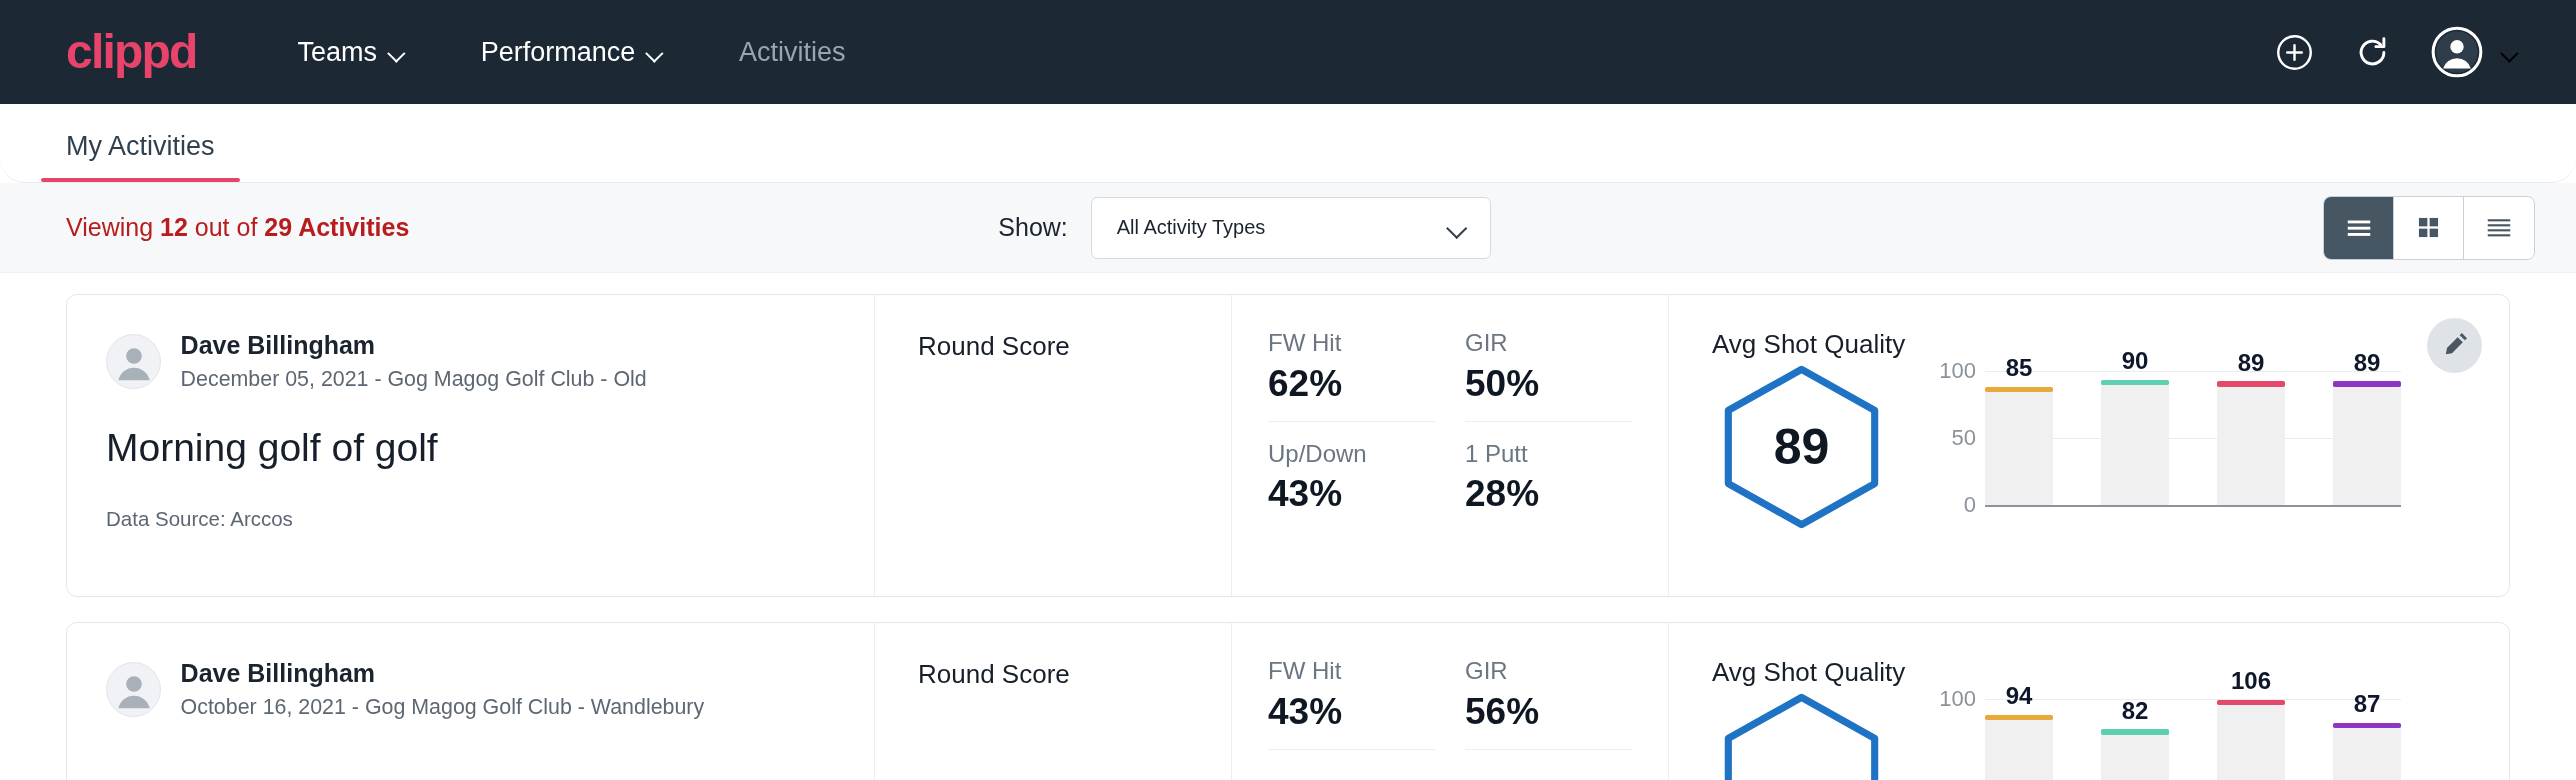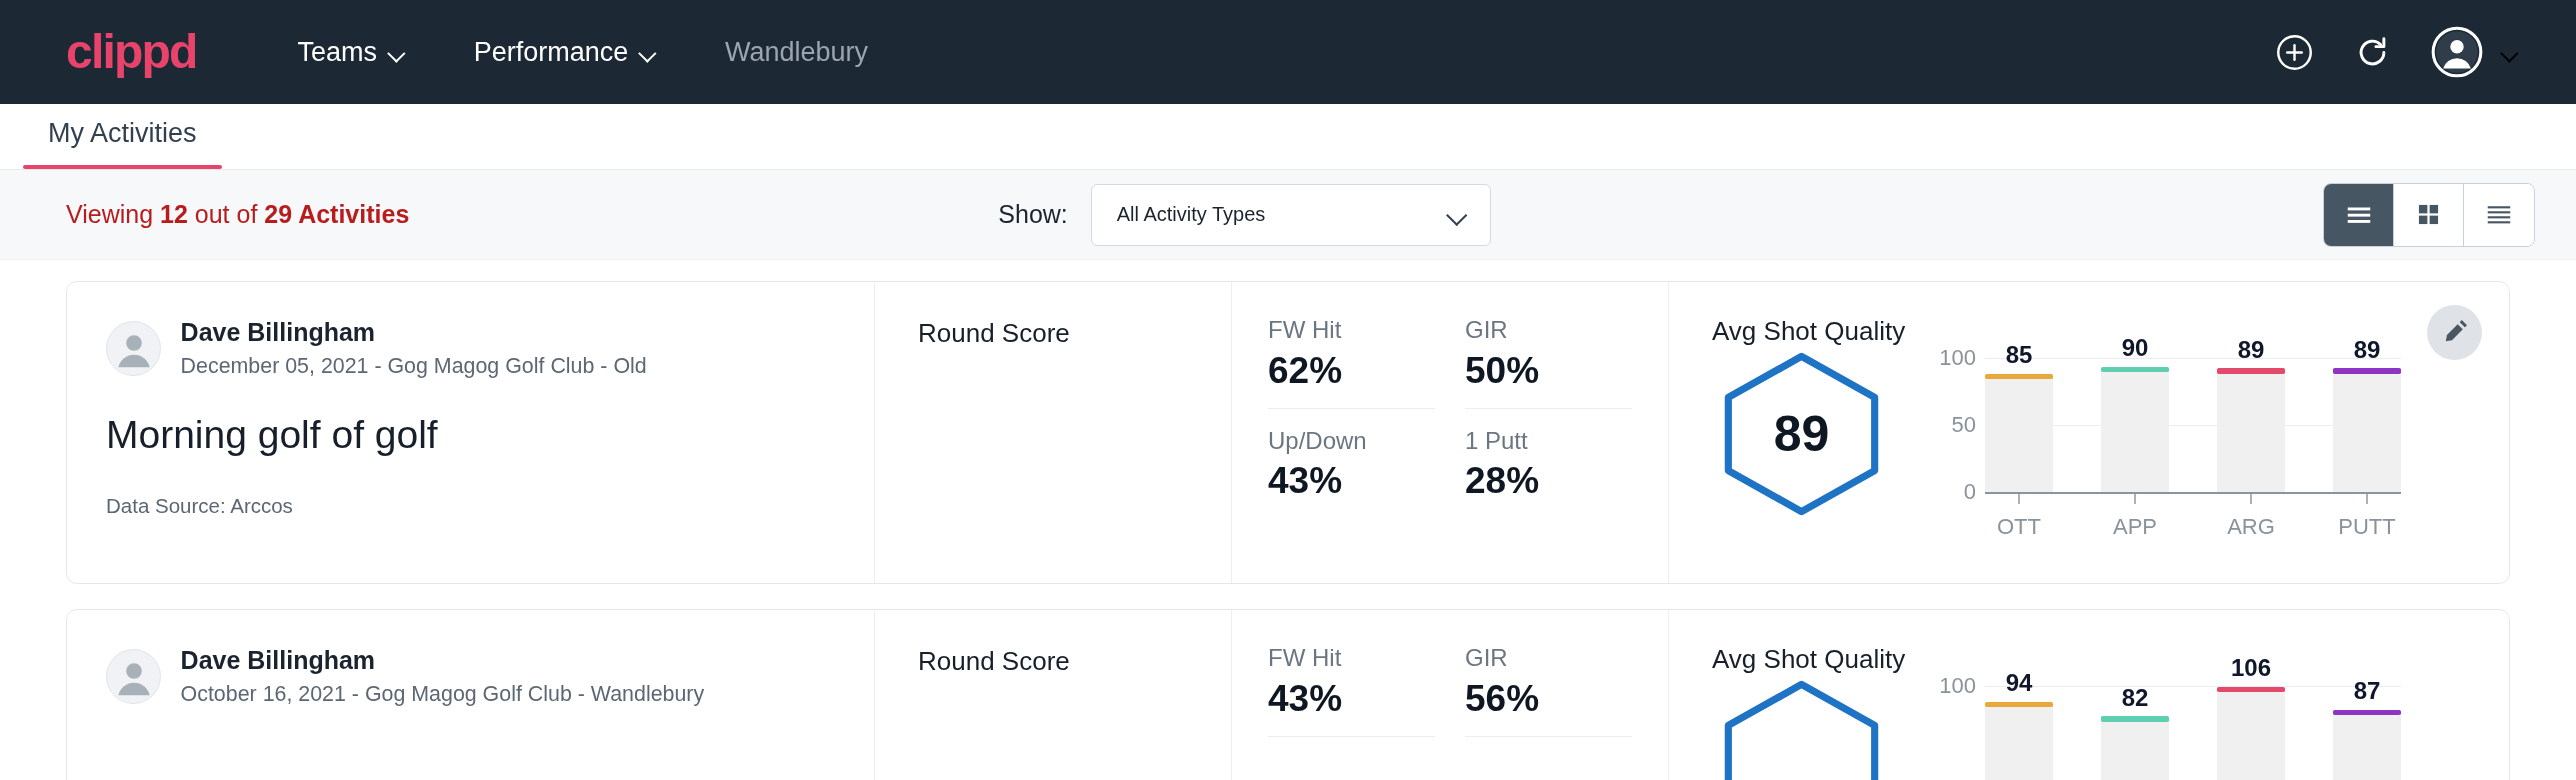--- a/index.html
+++ b/index.html
@@ -20,21 +20,21 @@
   }
   .logo {
     font-size: 48px;
     font-weight: 700;
     color: #e8446b;
     letter-spacing: -1.8px;
     line-height: 1;
     margin-right: 71px;
     user-select: none;
   }
-  .nav { display: flex; align-items: center; gap: 8px; text-align: center; }
+  .nav { display: flex; align-items: center; gap: 15px; text-align: center; }
   .nav-item {
     display: flex; align-items: center; gap: 10.7px;
     color: #ffffff;
     font-size: 27px;
     padding: 14.3px 30px;
     cursor: pointer;
     white-space: nowrap;
   }
   .nav-item.muted { color: #9aa5b0; }
   .chev {
@@ -52,25 +52,26 @@
   .topbar-right {
     margin-left: auto;
     display: flex; align-items: center; gap: 39px;
     padding-right: 18px;
   }
   .icon-btn { cursor: pointer; display: flex; align-items: center; }
   .avatar-wrap { display: flex; align-items: center; gap: 18px; cursor: pointer; }
 
   
   .tabstrip {
-    height: 66px;
+    height: 79px;
     background: #ffffff;
     display: flex; align-items: flex-end;
-    padding-left: 23px;
+    padding-left: 41px;
     border-bottom: 0.9px solid #e6e9ee;
+    border-radius: 25px;
   }
   .tab {
     font-size: 27px;
     color: #4c5864;
     padding: 0 25px 19.6px 25px;
     cursor: pointer;
     position: relative;
   }
   .tab.active { color: #32404e; }
   .tab.active::after {
@@ -253,21 +254,21 @@
   <div class="nav">
     <div class="nav-item">
       <span>Teams</span>
       <span class="chev"></span>
     </div>
     <div class="nav-item">
       <span>Performance</span>
       <span class="chev"></span>
     </div>
     <div class="nav-item muted">
-      <span>Wandlebury</span>
+      <span>Activities</span>
     </div>
   </div>
 
   <div class="topbar-right">
     <div class="icon-btn">
       <svg width="39" height="39" viewBox="0 0 24 24">
         <circle cx="12" cy="12" r="10" fill="none" stroke="#ffffff" stroke-width="1.5"></circle>
         <path d="M12 7.5v9M7.5 12h9" stroke="#ffffff" stroke-width="1.5" stroke-linecap="round"></path>
       </svg>
     </div>
@@ -420,38 +421,20 @@
                     </div>
                 </div>
                 <div class="barcol">
                   <div class="barval" style="bottom:calc(89% + 9px);">89</div>
                   <div class="bar" style="height:89%;">
                       <div class="barcap" style="background:#8e35c4;"></div>
                     </div>
                 </div>
               </div>
             </div>
-            <div class="xaxis">
-              <div class="xcol">
-                  <div class="xtickmark"></div>
-                  <div class="xlab">OTT</div>
-                </div>
-              <div class="xcol">
-                  <div class="xtickmark"></div>
-                  <div class="xlab">APP</div>
-                </div>
-              <div class="xcol">
-                  <div class="xtickmark"></div>
-                  <div class="xlab">ARG</div>
-                </div>
-              <div class="xcol">
-                  <div class="xtickmark"></div>
-                  <div class="xlab">PUTT</div>
-                </div>
-            </div>
           </div>
         </div>
       </div>
     </div>
 
     <div class="editbtn">
       <svg width="27" height="27" viewBox="0 0 24 24">
         <path d="M14.8 4.6l4.6 4.6-9.6 9.6-5.5 1 1-5.5z" fill="#4a5762"></path>
         <path d="M16.6 2.8l1.9-1.9 4.6 4.6-1.9 1.9z" fill="#4a5762"></path>
       </svg>

